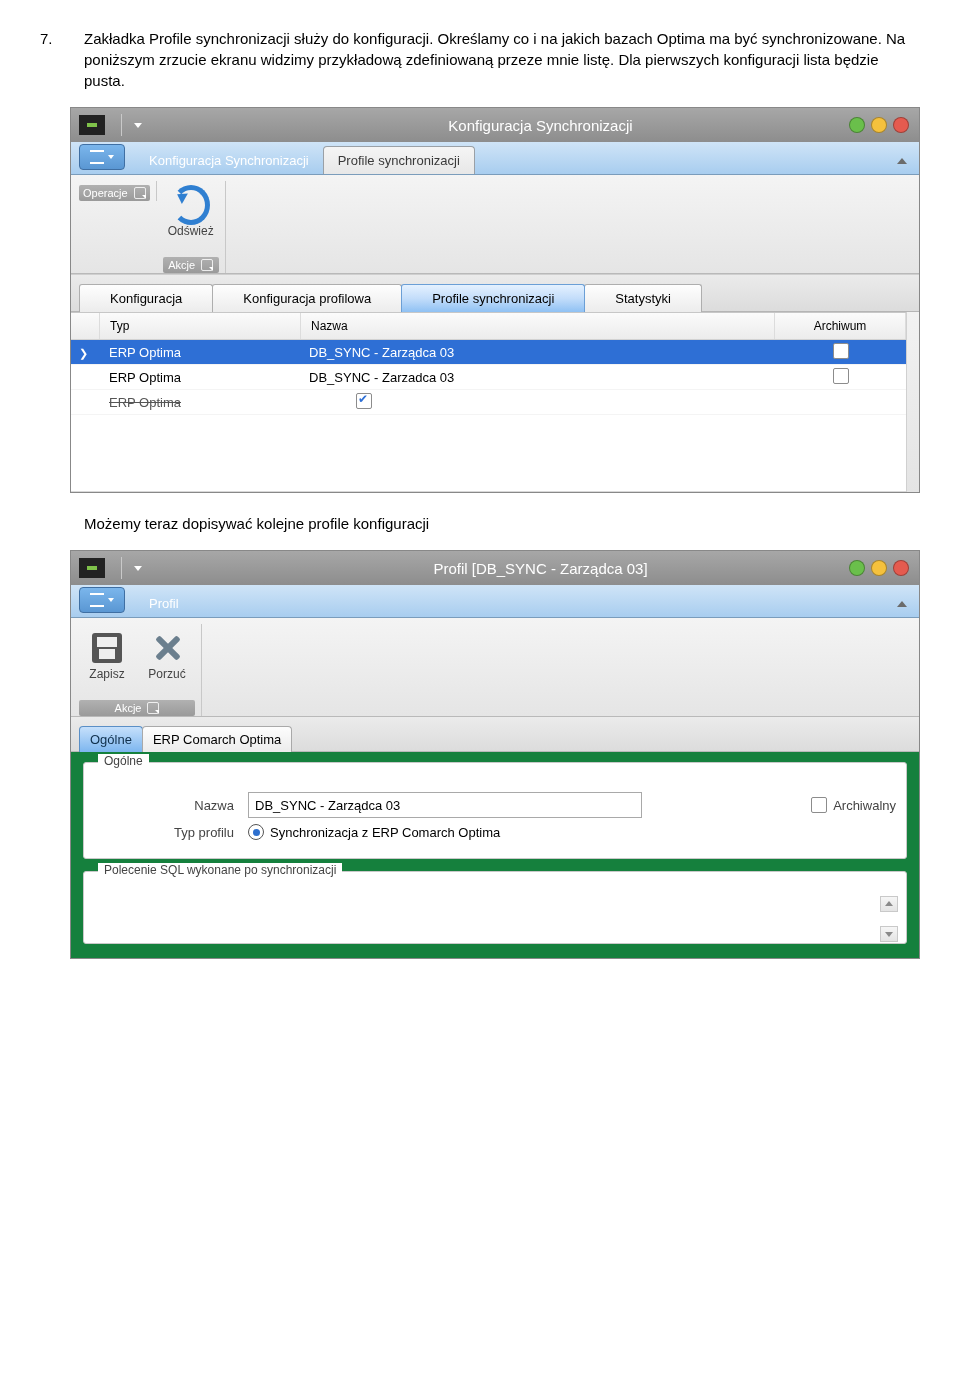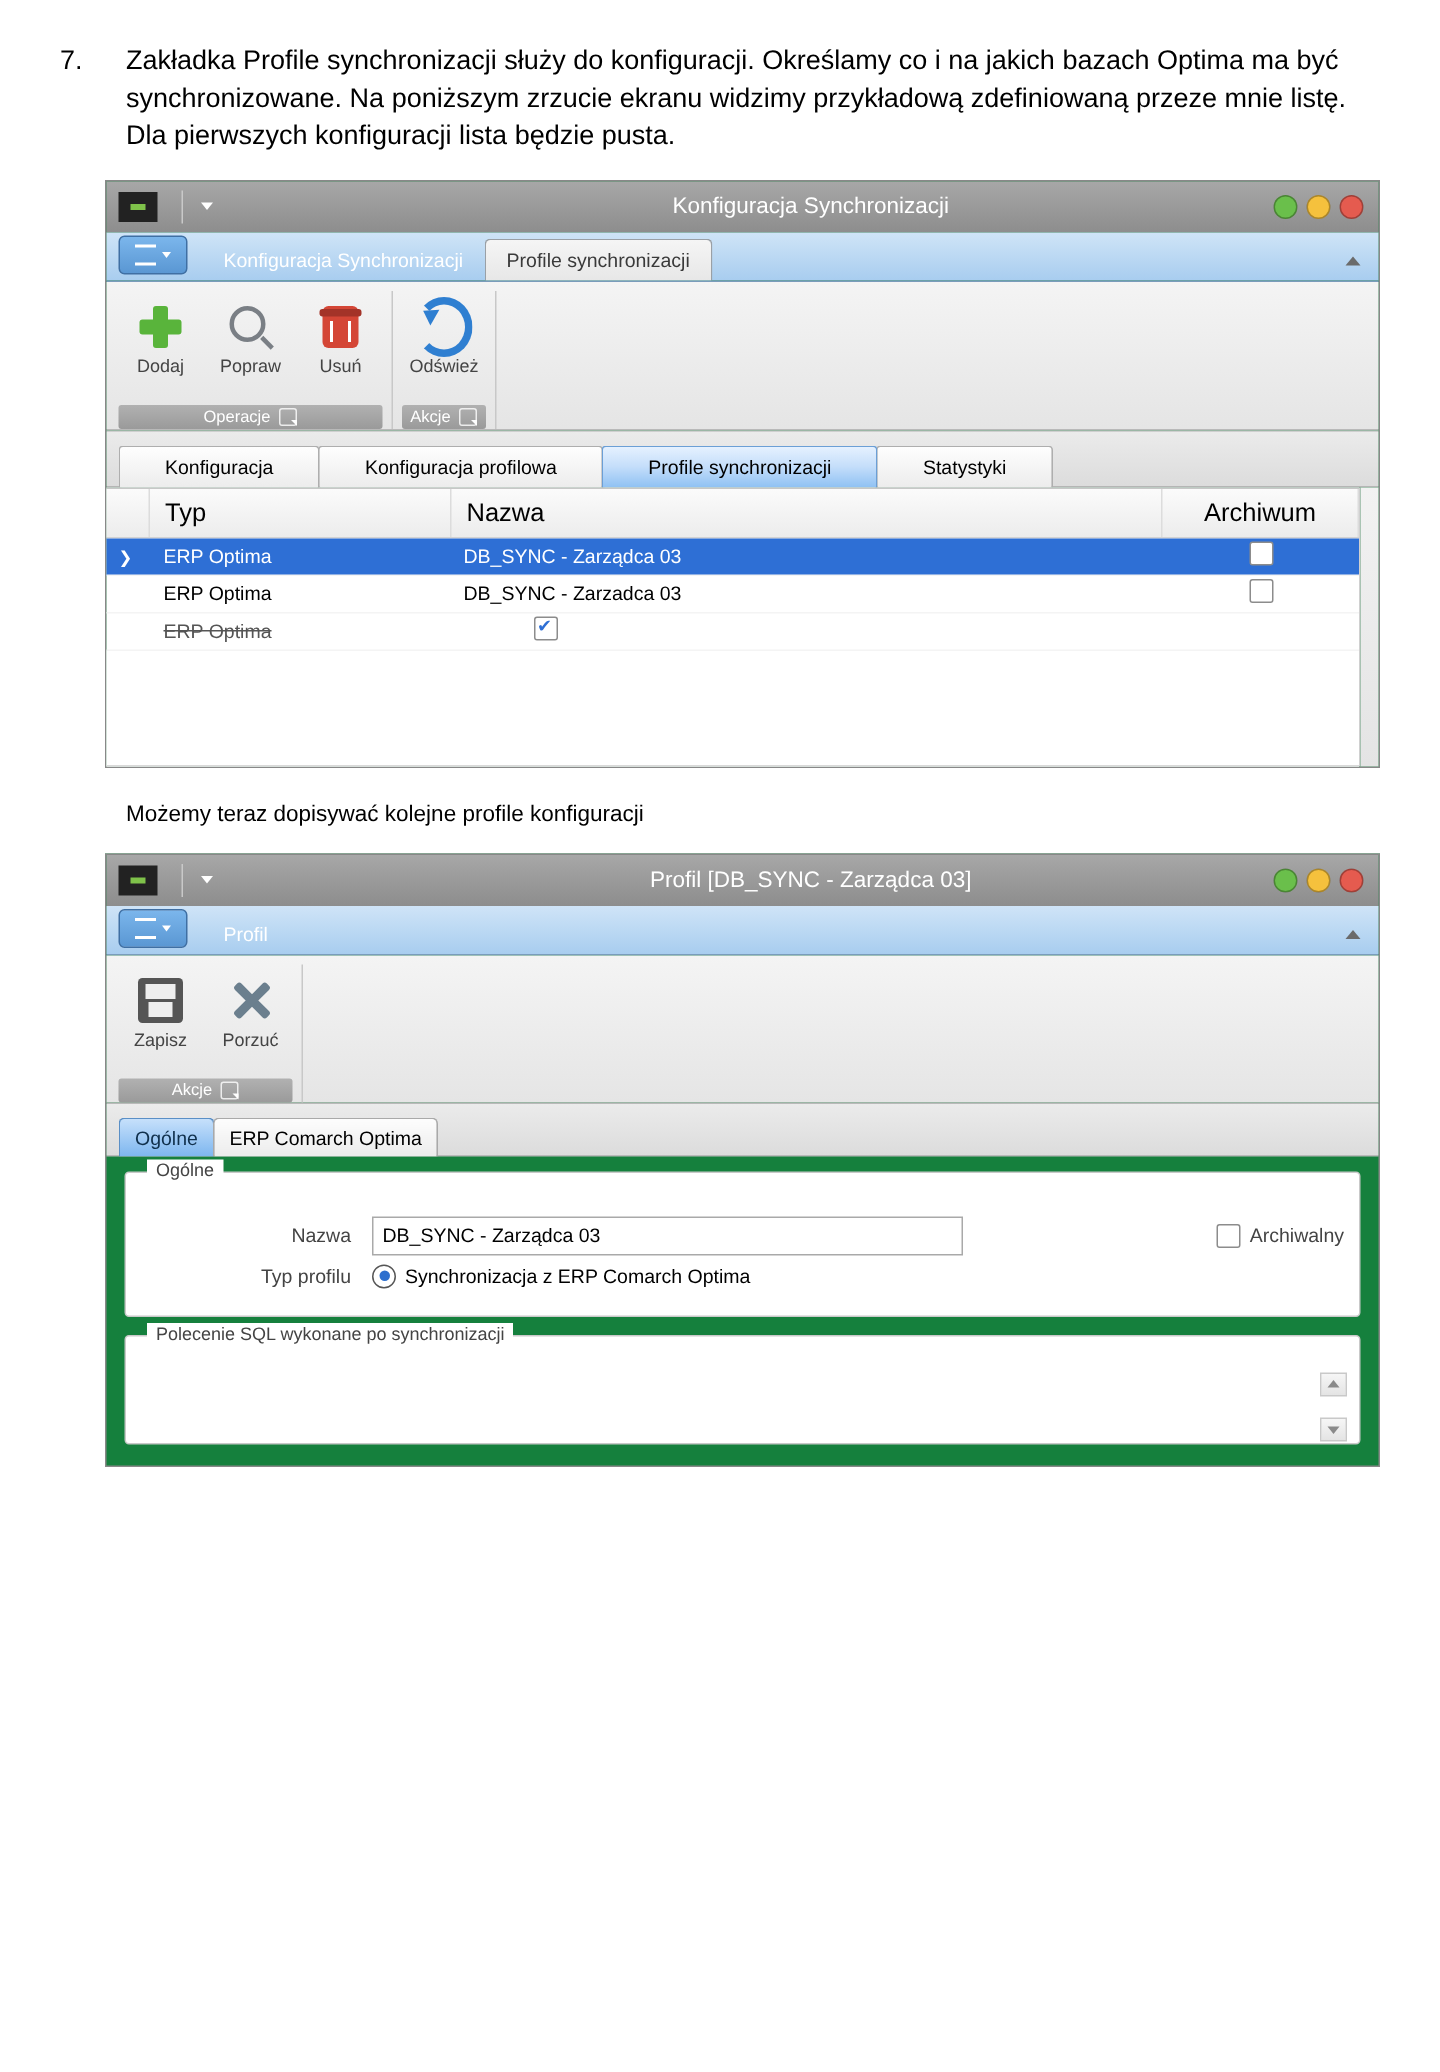--- a/index.html
+++ b/index.html
@@ -1,17 +1,17 @@
 <!DOCTYPE html>
 <html><head>
 <meta charset="utf-8">
 <style>
   body{margin:0;background:#fff;font-family:"Segoe UI",Tahoma,Arial,sans-serif;width:960px;color:#000}
   .page{padding:28px 48px}
-  .instr{font-size:18px;line-height:1.4;margin:0 0 16px 36px;text-indent:-22px}
+  .instr{font-size:15px;line-height:1.4;margin:0 0 16px 36px;text-indent:-22px}
   .instr .num{display:inline-block;width:22px}
   .mid{font-size:15px;margin:22px 0 18px 36px}
 
   
   .win{border:1px solid #888;width:848px;background:#15803d;margin-left:22px}
   .titlebar{height:34px;background:linear-gradient(#a7a7a7,#8d8d8d);color:#fff;display:flex;align-items:center;font-size:15px}
   .titlebar .app{width:26px;height:20px;background:#222;margin:0 10px 0 8px;display:flex;align-items:center;justify-content:center}
   .titlebar .app span{width:10px;height:4px;background:#7fc24a}
   .titlebar .divider{width:1px;height:22px;background:#c9c9c9;margin:0 6px}
   .titlebar .drop{display:inline-block;width:0;height:0;border-left:4px solid transparent;border-right:4px solid transparent;border-top:5px solid #fff;margin-left:6px}
@@ -55,21 +55,21 @@
   .ic-x:before,.ic-x:after{content:"";position:absolute;inset:0;margin:auto;width:30px;height:6px;background:#6b7f8e;border-radius:2px}
   .ic-x:before{transform:rotate(45deg)}.ic-x:after{transform:rotate(-45deg)}
 
   
   .subtabs{display:flex;background:linear-gradient(#ebebeb,#dcdcdc);border-top:1px solid #cfcfcf;border-bottom:1px solid #b5b5b5;padding:8px 8px 0;font-size:13px;gap:0}
   .subtabs .st{padding:6px 30px;border:1px solid #aeaeae;border-bottom:none;background:linear-gradient(#fefefe,#ececec);border-radius:3px 3px 0 0;margin-right:-1px;position:relative;top:1px}
   .subtabs .st.active{background:linear-gradient(#e5f1ff,#c3ddfa,#8fc1f3);border-color:#6b9fd6;z-index:2;font-weight:400}
 
   
   .grid{background:#fff;border-top:1px solid #c7c7c7}
-  .gh{display:flex;background:linear-gradient(#fbfbfb,#ececec);border-bottom:1px solid #d2d2d2;font-size:17px}
+  .gh{display:flex;background:linear-gradient(#fbfbfb,#ececec);border-bottom:1px solid #d2d2d2;font-size:12px}
   .gh div{padding:6px 10px;border-right:1px solid #dcdcdc}
   .c0{width:28px;padding:0!important}
   .c1{width:180px}.c2{flex:1}.c3{width:110px;text-align:center}
   .gr{display:flex;font-size:13px;border-bottom:1px solid #f4f4f4;align-items:center;height:24px}
   .gr div{padding:0 10px}
   .gr.sel{background:#2e6fd5;color:#fff}
   .gr.sel .c0:before{content:"❯";color:#fff;font-size:11px;margin-left:8px}
   .gr.archived{text-decoration:line-through;color:#555}
   .cb{width:14px;height:14px;border:1px solid #8c8c8c;background:#fff;display:inline-block;border-radius:2px;position:relative}
   .cb.checked:after{content:"✔";position:absolute;left:1px;top:-2px;font-size:12px;color:#2e6fd5}
@@ -131,40 +131,20 @@
           <span class="bars"></span>
           <span class="dd"></span>
         </div>
     <div class="tab">Konfiguracja Synchronizacji</div>
     <div class="tab active">Profile synchronizacji</div>
     <div class="collapse"></div>
   </div>
 
   <div class="ribbon">
     <div class="grp">
-      <div class="items">
-        <div class="rb-btn">
-              <div class="ic">
-                <div class="ic-plus"></div>
-              </div>
-              <span>Dodaj</span>
-            </div>
-        <div class="rb-btn">
-              <div class="ic">
-                <div class="ic-mag"></div>
-              </div>
-              <span>Popraw</span>
-            </div>
-        <div class="rb-btn">
-              <div class="ic">
-                <div class="ic-bin"></div>
-              </div>
-              <span>Usuń</span>
-            </div>
-      </div>
       <div class="caption">
             <span>Operacje</span>
             <span class="dial"></span>
           </div>
     </div>
     <div class="grp">
       <div class="items">
         <div class="rb-btn">
               <div class="ic">
                 <div class="ic-refresh"></div>

